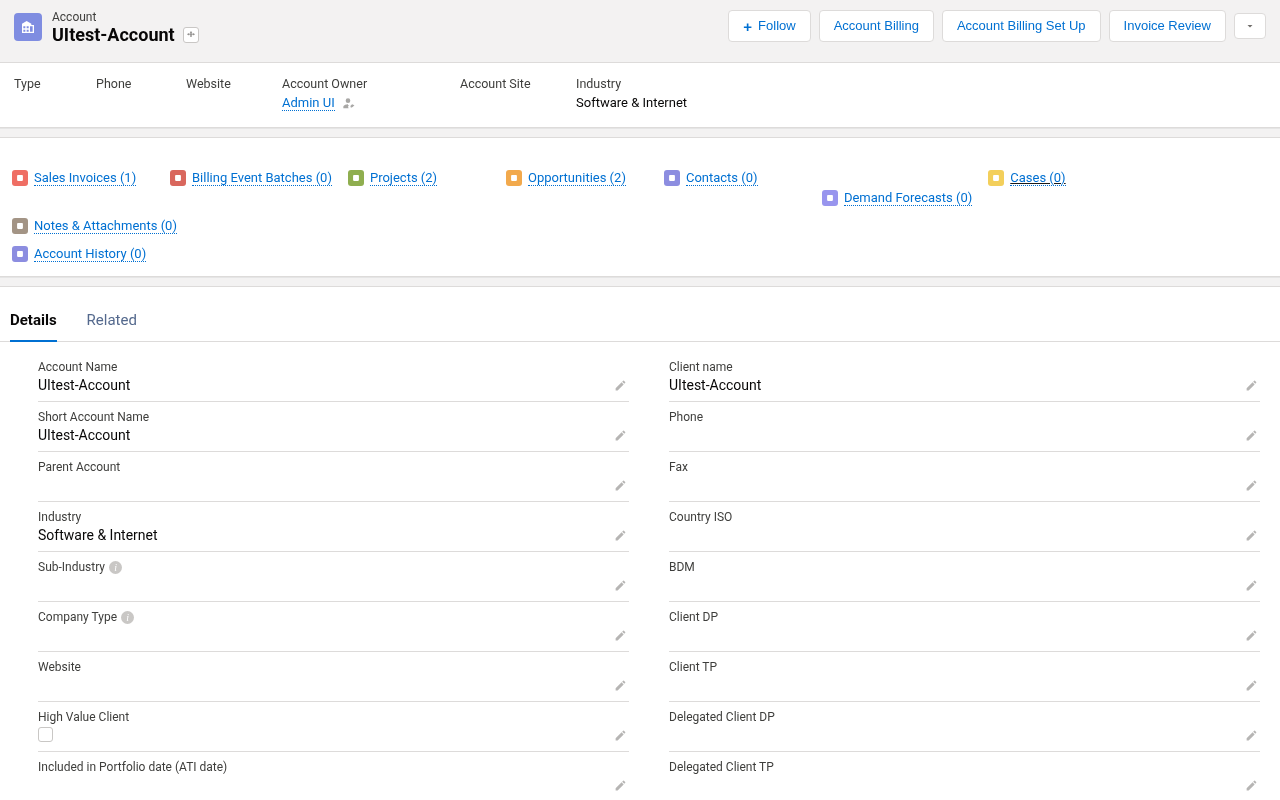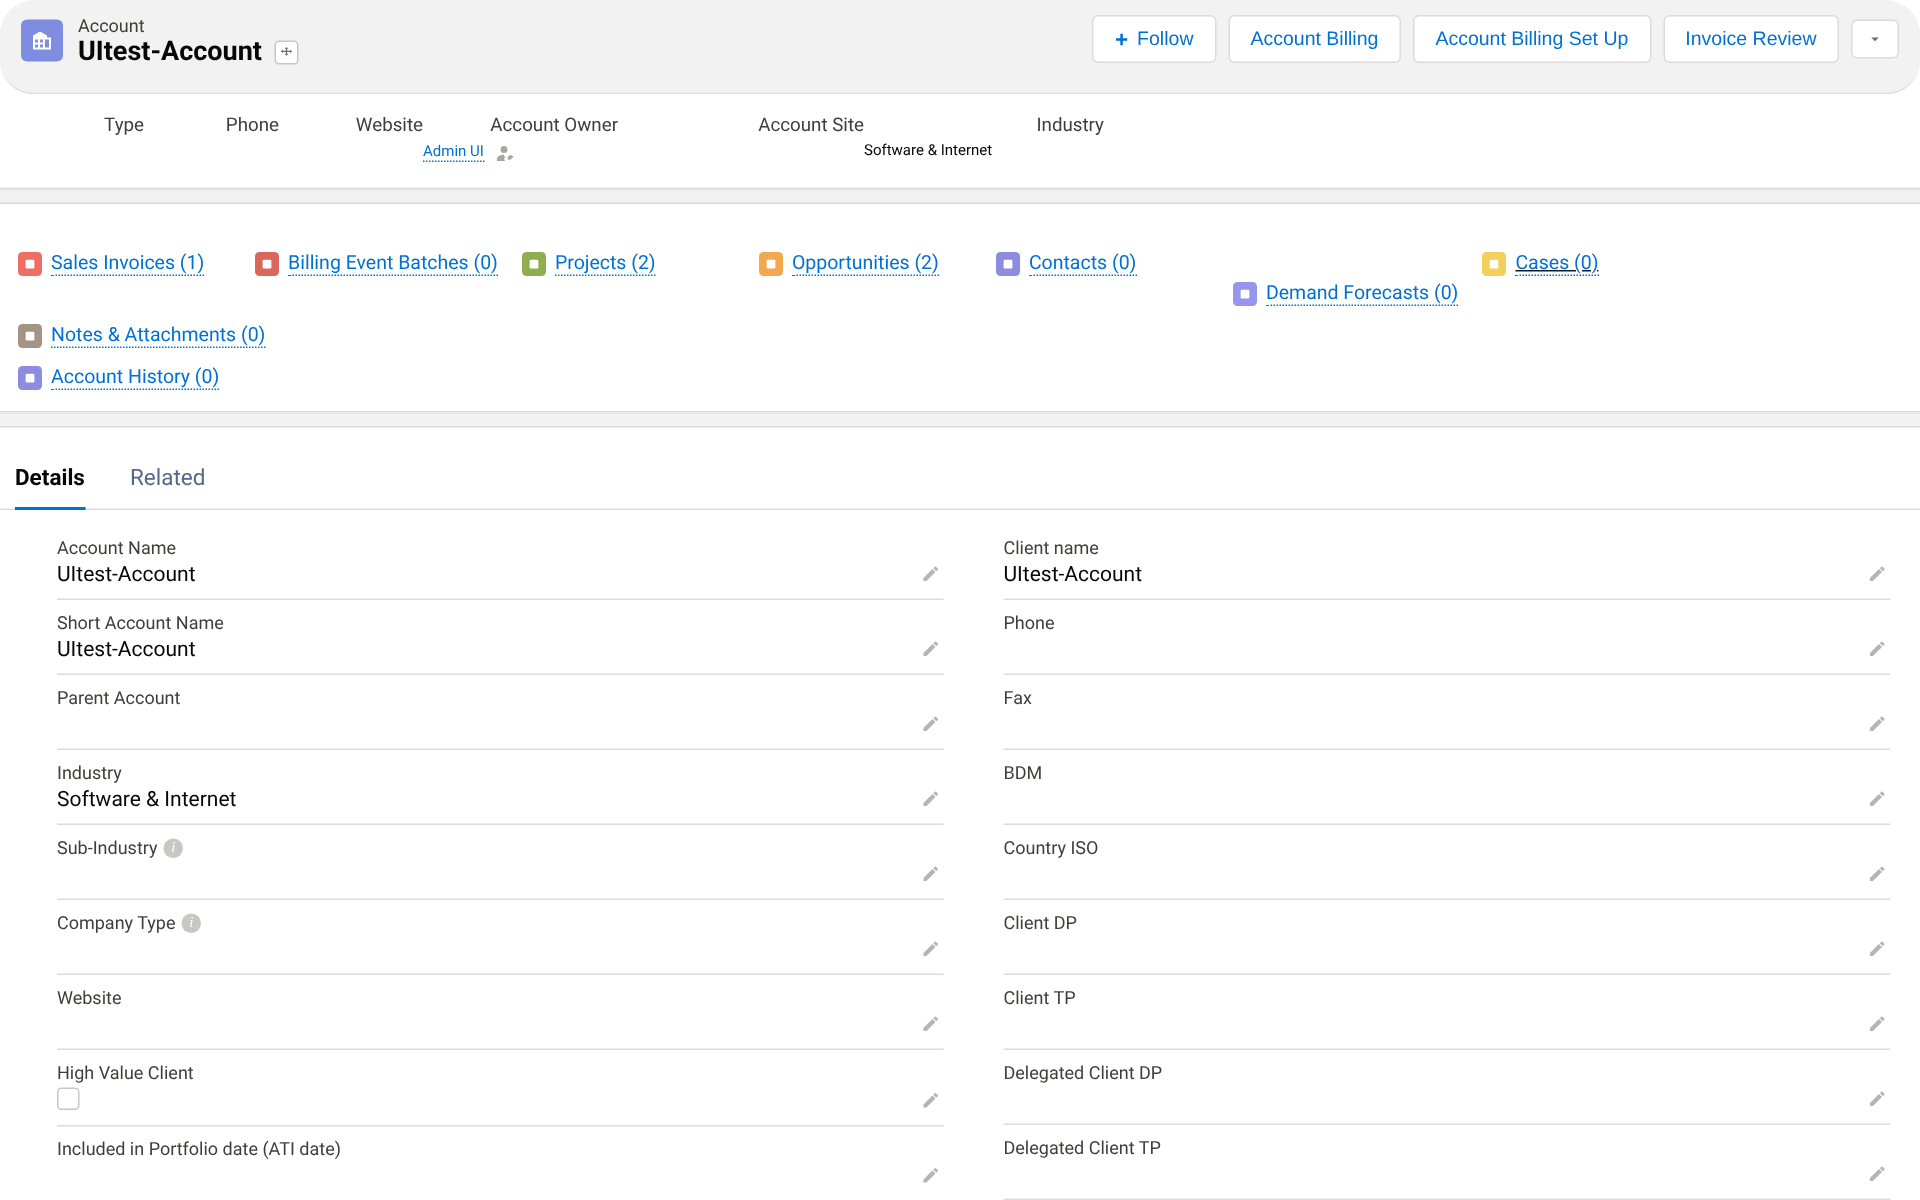--- a/index.html
+++ b/index.html
@@ -7,21 +7,20 @@
   body { width: 1280px; }
 
   
   .page-top {
     background: #f3f2f2;
     border-bottom: 1px solid #dddbda;
     padding: 10px 14px 16px 14px;
     display: flex;
     align-items: flex-start;
     justify-content: space-between;
-    border-radius: 23px;
   }
   .title-block { display: flex; align-items: flex-start; gap: 10px; }
   .entity-icon {
     width: 28px; height: 28px; border-radius: 4px;
     background: #7f8de1; display: flex; align-items: center; justify-content: center;
     margin-top: 3px;
   }
   .entity-icon svg { fill: #fff; }
   .title-labels .kicker { font-size: 12px; color: #3e3e3c; line-height: 14px; }
   .title-labels .title-row { display: flex; align-items: center; gap: 8px; line-height: 22px;}
@@ -50,29 +49,29 @@
 
   
   .highlights {
     border-top: 1px solid #fff;
     border-bottom: 1px solid #dddbda;
     background:#fff;
     padding: 12px 14px 16px 14px;
     display:flex;
     gap: 0;
   }
-  .hl-item { width: auto; padding-right: 60px; text-align: right; }
+  .hl-item { width: auto; padding-right: 60px; }
   .hl-item:nth-child(1){ width:82px; padding-right:0; }
   .hl-item:nth-child(2){ width:90px; padding-right:0; }
   .hl-item:nth-child(3){ width:96px; padding-right:0; }
   .hl-item:nth-child(4){ width:130px; padding-right:0; }
   .hl-item:nth-child(5){ width:116px; padding-right:0;margin-left:48px; }
   .hl-item:nth-child(6){ width:160px; padding-right:0; }
   .hl-label { font-size: 12.5px; color: #3e3e3c; margin-bottom: 4px; }
-  .hl-value { font-size: 10px; color: #080707; display:flex; align-items:center; gap:6px;}
+  .hl-value { font-size: 13px; color: #080707; display:flex; align-items:center; gap:6px;}
   .hl-value.link a { color:#0070d2; text-decoration:none; border-bottom:1px dotted #0070d2; }
   .owner-icon { width:14px; height:14px; opacity:.6; }
   .owner-icon svg{ fill:#706e6b;}
 
   
   .gap8 { height: 10px; background:#f3f2f2; border-top:1px solid #e5e5e5; border-bottom:1px solid #dddbda;}
 
   
   .quicklinks { background:#fff; border-bottom:1px solid #dddbda; padding:8px 10px 10px; }
   .ql-row { display:flex; flex-wrap:wrap; gap: 4px 12px; }
@@ -395,38 +394,38 @@
         <div class="lbl">
           <span>Fax</span>
         </div>
         <div class="val"></div>
         <span class="pencil"><svg viewBox="0 0 24 24">
             <path d="M3 17.25V21h3.75L17.81 9.94l-3.75-3.75L3 17.25zM20.71 7.04a1 1 0 000-1.41l-2.34-2.34a1 1 0 00-1.41 0l-1.83 1.83 3.75 3.75 1.83-1.83z"></path>
           </svg></span>
       </div>
       <div class="field">
         <div class="lbl">
+          <span>Country ISO</span>
+        </div>
+        <div class="val"></div>
+        <span class="pencil"><svg viewBox="0 0 24 24">
+            <path d="M3 17.25V21h3.75L17.81 9.94l-3.75-3.75L3 17.25zM20.71 7.04a1 1 0 000-1.41l-2.34-2.34a1 1 0 00-1.41 0l-1.83 1.83 3.75 3.75 1.83-1.83z"></path>
+          </svg></span>
+      </div>
+      <div class="field">
+        <div class="lbl">
           <span>BDM</span>
         </div>
         <div class="val"></div>
         <span class="pencil"><svg viewBox="0 0 24 24">
             <path d="M3 17.25V21h3.75L17.81 9.94l-3.75-3.75L3 17.25zM20.71 7.04a1 1 0 000-1.41l-2.34-2.34a1 1 0 00-1.41 0l-1.83 1.83 3.75 3.75 1.83-1.83z"></path>
           </svg></span>
       </div>
       <div class="field">
         <div class="lbl">
-          <span>Country ISO</span>
-        </div>
-        <div class="val"></div>
-        <span class="pencil"><svg viewBox="0 0 24 24">
-            <path d="M3 17.25V21h3.75L17.81 9.94l-3.75-3.75L3 17.25zM20.71 7.04a1 1 0 000-1.41l-2.34-2.34a1 1 0 00-1.41 0l-1.83 1.83 3.75 3.75 1.83-1.83z"></path>
-          </svg></span>
-      </div>
-      <div class="field">
-        <div class="lbl">
           <span>Client DP</span>
         </div>
         <div class="val"></div>
         <span class="pencil"><svg viewBox="0 0 24 24">
             <path d="M3 17.25V21h3.75L17.81 9.94l-3.75-3.75L3 17.25zM20.71 7.04a1 1 0 000-1.41l-2.34-2.34a1 1 0 00-1.41 0l-1.83 1.83 3.75 3.75 1.83-1.83z"></path>
           </svg></span>
       </div>
       <div class="field">
         <div class="lbl">
           <span>Client TP</span>

